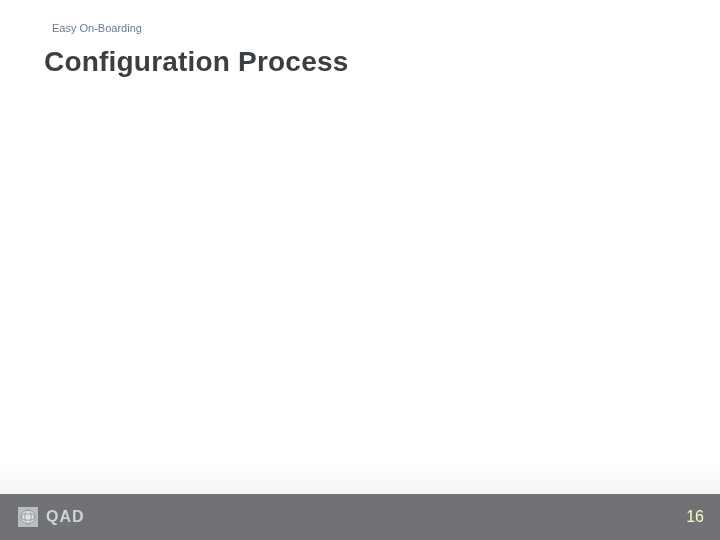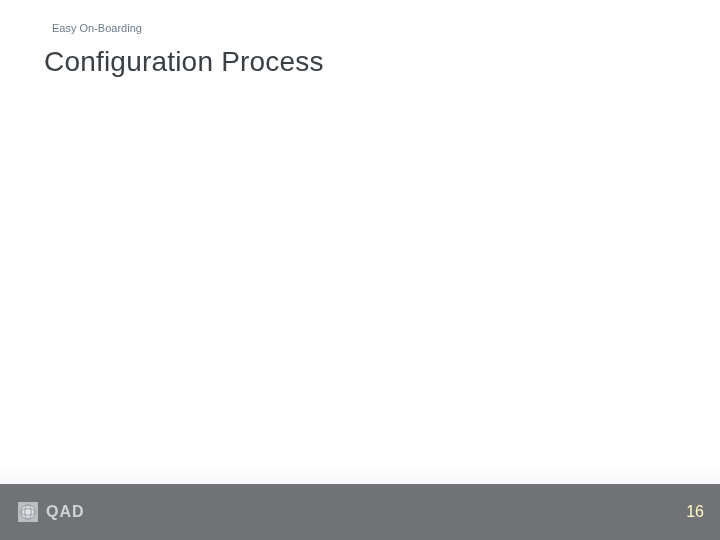--- a/index.html
+++ b/index.html
@@ -13,41 +13,41 @@
       font-size: 11px;
       font-weight: 400;
       color: #6a7a8a;
       margin-left: 8px;
     }
     .title {
       position: absolute;
       top: 46px;
       left: 44px;
       font-size: 28px;
-      font-weight: 400;
+      font-weight: 700;
       color: #3a3f44;
       letter-spacing: 0.2px;
     }
 
     .content-shadow {
       position: absolute;
       left: 0;
       right: 0;
       bottom: 38px;
       height: 40px;
       background: linear-gradient(to bottom, rgba(0,0,0,0), rgba(0,0,0,0.05));
       pointer-events: none;
     }
 
     .footer {
       position: absolute;
       left: 0;
       right: 0;
       bottom: 0;
-      height: 56px;
+      height: 46px;
       background: #707276;
       display: flex;
       align-items: center;
       justify-content: space-between;
       padding: 0 16px 0 18px;
     }
     .footer-logo {
       display: flex;
       align-items: center;
       gap: 8px;

